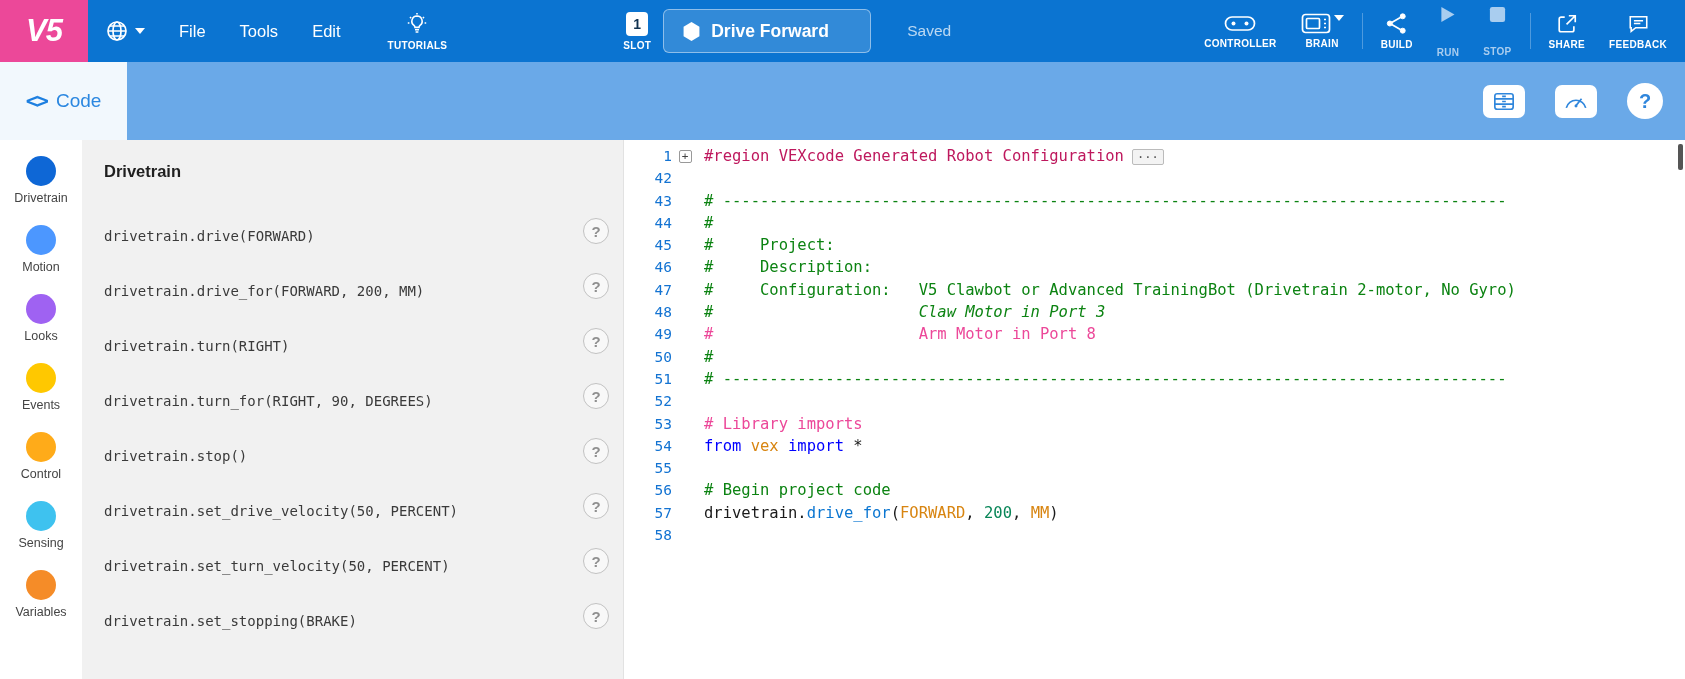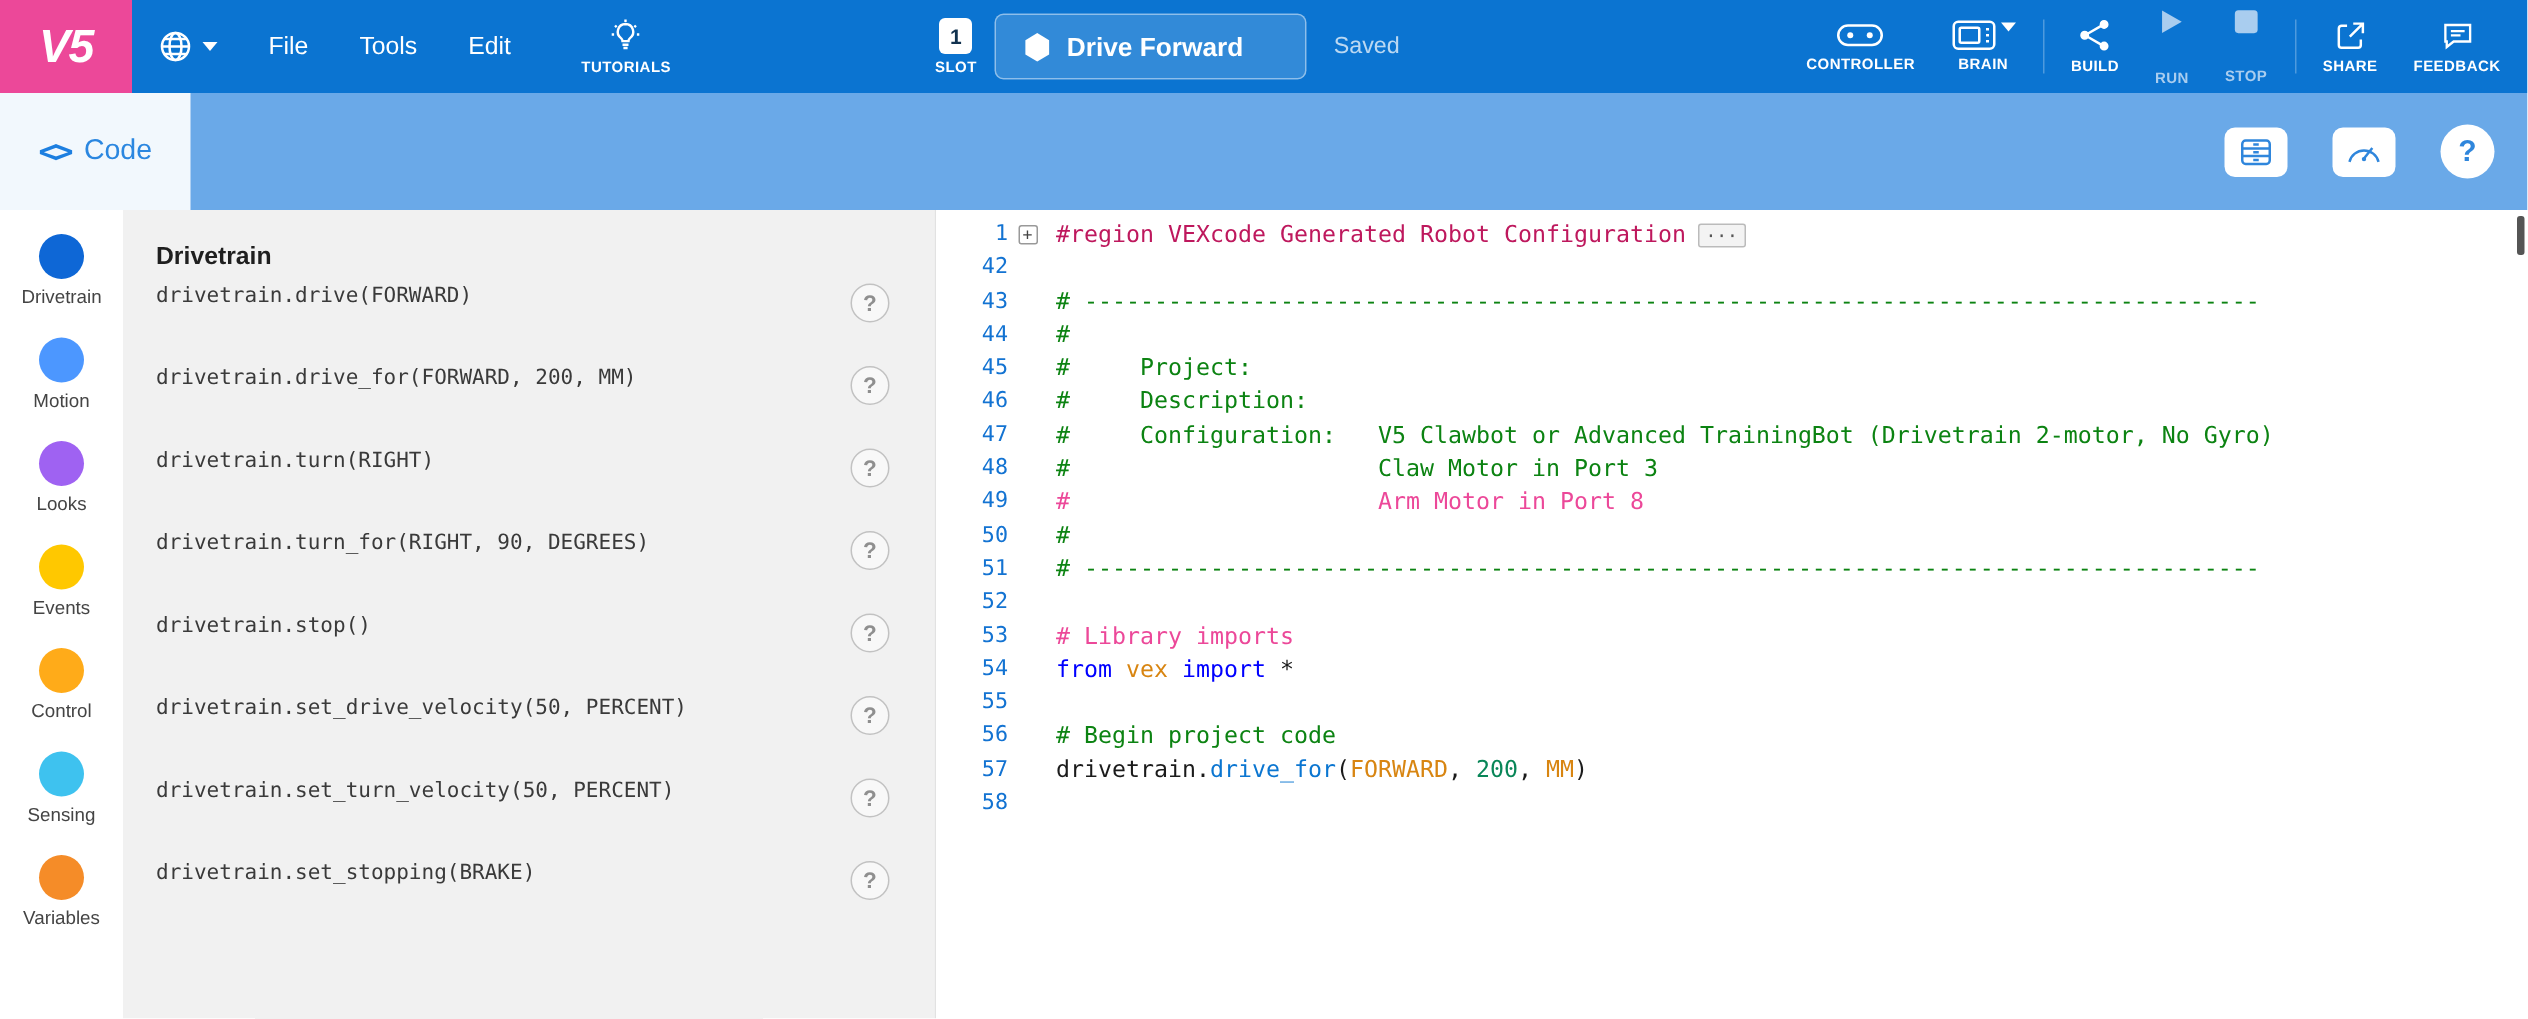--- a/index.html
+++ b/index.html
@@ -10,21 +10,21 @@
   .logo { width:88px; height:70px; background:#ec4899; display:flex; align-items:center; justify-content:center;
           font-size:31px; font-weight:900; font-style:italic; letter-spacing:-1px; cursor:pointer; }
   .menu-item { font-size:16.5px; padding:0 17px; cursor:pointer; display:flex; align-items:center; gap:6px; height:70px; }
   .caret { width:0; height:0; border-left:5px solid transparent; border-right:5px solid transparent; border-top:6px solid #fff; display:inline-block; }
   .tb-stack { display:flex; flex-direction:column; align-items:center; justify-content:center; gap:4px; cursor:pointer; padding:0 12px; height:62px; }
   .tb-label { font-size:10px; font-weight:bold; letter-spacing:.3px; }
   .slot-page { width:22px; height:24px; background:#fff; border-radius:4px; display:flex; align-items:center; justify-content:center;
                font-size:14px; font-weight:bold; color:#11324f; }
   .project-chip { display:flex; align-items:center; gap:10px; background:rgba(255,255,255,.16); border:1px solid rgba(255,255,255,.45);
                   border-radius:6px; height:44px; padding:0 18px; cursor:pointer; font-size:17.5px; font-weight:600; min-width:208px; }
-  .saved { margin-left:18px; font-size:15.5px; color:rgba(255,255,255,.72); }
+  .saved { margin-left:36px; font-size:15.5px; color:rgba(255,255,255,.72); }
   .right-cluster { margin-left:auto; display:flex; align-items:center; height:62px; margin-right:6px; }
   .tb-divider { width:1px; height:36px; background:rgba(255,255,255,.28); margin:0 6px; }
   .disabled-item { color:#a9cdef;gap:22px; }
   .brain-wrap { display:flex; align-items:flex-start; gap:3px; }
 
   
   .subbar { height:78px; background:#6aa9e8; display:flex; align-items:stretch; position:relative; }
   .code-tab { width:127px; background:#f2f8fd; display:flex; align-items:center; justify-content:center; gap:9px; cursor:pointer; }
   .code-tab .angle { font-size:21px; font-weight:800; color:#1d7fe0; letter-spacing:-2px; font-family:"DejaVu Sans Mono", monospace; }
   .code-tab .lbl { font-size:19px; color:#2b87e0; }
@@ -36,21 +36,21 @@
   
   .main { display:flex; height:539px; }
 
   .rail { width:82px; background:#fff; padding-top:16px; display:flex; flex-direction:column; align-items:center; gap:20px; }
   .cat { display:flex; flex-direction:column; align-items:center; gap:5px; cursor:pointer; }
   .cat-circle { width:30px; height:30px; border-radius:50%; }
   .cat-label { font-size:12.5px; color:#444; }
 
   .palette { width:541px; background:#f1f1f1; padding:22px 0 0 22px; }
   .palette-title { font-size:16.5px; font-weight:bold; color:#1f1f1f; margin-bottom:8px; }
-  .cmd-row { height:55px; display:flex; align-items:flex-start; justify-content:space-between; padding-right:30px; cursor:grab; }
+  .cmd-row { height:55px; display:flex; align-items:flex-end; justify-content:space-between; padding-right:14px; cursor:grab; }
   .cmd-text { font-family:"DejaVu Sans Mono", monospace; font-size:14px; color:#3a3a3a; white-space:pre; }
   .help-circle { width:26px; height:26px; border-radius:50%; background:#f8f8f8; border:1.5px solid #c2c2c2; color:#8f8f8f;
                  font-size:15px; font-weight:bold; display:flex; align-items:center; justify-content:center; cursor:pointer; flex:0 0 auto; }
 
   .editor { flex:1; background:#fff; border-left:1px solid #e2e2e2; position:relative; padding-top:5px;
             font-family:"DejaVu Sans Mono", monospace; font-size:15.5px; overflow:hidden; }
   .line { display:flex; height:22.3px; line-height:22.3px; white-space:pre; }
   .gutter { width:48px; text-align:right; color:#1373d2; flex:0 0 auto; font-size:14.5px; }
   .fold-col { width:26px; flex:0 0 auto; display:flex; align-items:center; justify-content:center; }
   .fold-box { width:13px; height:13px; border:1px solid #999; background:#fff; color:#444; font-size:11px; line-height:11px;
@@ -298,21 +298,21 @@
 
   <div class="editor">
     <div id="editor-lines">
         <div class="line"><div class="gutter">1</div><div class="fold-col"><span class="fold-box">+</span></div><div class="code-text"><span style="color: #be185d;">#region VEXcode Generated Robot Configuration</span><span class="fold-dots">···</span></div></div>
         <div class="line"><div class="gutter">42</div><div class="fold-col"></div><div class="code-text"></div></div>
         <div class="line"><div class="gutter">43</div><div class="fold-col"></div><div class="code-text"><span style="color: rgb(12, 131, 18);"># ------------------------------------------------------------------------------------</span></div></div>
         <div class="line"><div class="gutter">44</div><div class="fold-col"></div><div class="code-text"><span style="color: rgb(12, 131, 18);">#</span></div></div>
         <div class="line"><div class="gutter">45</div><div class="fold-col"></div><div class="code-text"><span style="color: rgb(12, 131, 18);">#     Project:</span></div></div>
         <div class="line"><div class="gutter">46</div><div class="fold-col"></div><div class="code-text"><span style="color: rgb(12, 131, 18);">#     Description:</span></div></div>
         <div class="line"><div class="gutter">47</div><div class="fold-col"></div><div class="code-text"><span style="color: rgb(12, 131, 18);">#     Configuration:   V5 Clawbot or Advanced TrainingBot (Drivetrain 2-motor, No Gyro)</span></div></div>
-        <div class="line"><div class="gutter">48</div><div class="fold-col"></div><div class="code-text"><span style="color: rgb(12, 131, 18);">#                      Claw Motor in Port 3</span></div></div>
+        <div class="line"><div class="gutter">48</div><div class="fold-col"></div><div class="code-text"><span style="color: rgb(12, 131, 18); font-style: italic;">#                      Claw Motor in Port 3</span></div></div>
         <div class="line"><div class="gutter">49</div><div class="fold-col"></div><div class="code-text"><span style="color: #ec4899;">#                      Arm Motor in Port 8</span></div></div>
         <div class="line"><div class="gutter">50</div><div class="fold-col"></div><div class="code-text"><span style="color: rgb(12, 131, 18);">#</span></div></div>
         <div class="line"><div class="gutter">51</div><div class="fold-col"></div><div class="code-text"><span style="color: rgb(12, 131, 18);"># ------------------------------------------------------------------------------------</span></div></div>
         <div class="line"><div class="gutter">52</div><div class="fold-col"></div><div class="code-text"></div></div>
         <div class="line"><div class="gutter">53</div><div class="fold-col"></div><div class="code-text"><span style="color: #ec4899;"># Library imports</span></div></div>
         <div class="line"><div class="gutter">54</div><div class="fold-col"></div><div class="code-text"><span style="color: rgb(0, 0, 255);">from</span><span style="color: rgb(27, 27, 27);"> </span><span style="color: rgb(216, 133, 17);">vex</span><span style="color: rgb(27, 27, 27);"> </span><span style="color: rgb(0, 0, 255);">import</span><span style="color: rgb(27, 27, 27);"> *</span></div></div>
         <div class="line"><div class="gutter">55</div><div class="fold-col"></div><div class="code-text"></div></div>
         <div class="line"><div class="gutter">56</div><div class="fold-col"></div><div class="code-text"><span style="color: rgb(12, 131, 18);"># Begin project code</span></div></div>
         <div class="line"><div class="gutter">57</div><div class="fold-col"></div><div class="code-text"><span style="color: rgb(27, 27, 27);">drivetrain.</span><span style="color: rgb(11, 118, 209);">drive_for</span><span style="color: rgb(27, 27, 27);">(</span><span style="color: rgb(216, 133, 17);">FORWARD</span><span style="color: rgb(27, 27, 27);">, </span><span style="color: rgb(9, 134, 88);">200</span><span style="color: rgb(27, 27, 27);">, </span><span style="color: rgb(216, 133, 17);">MM</span><span style="color: rgb(27, 27, 27);">)</span></div></div>
         <div class="line"><div class="gutter">58</div><div class="fold-col"></div><div class="code-text"></div></div>

